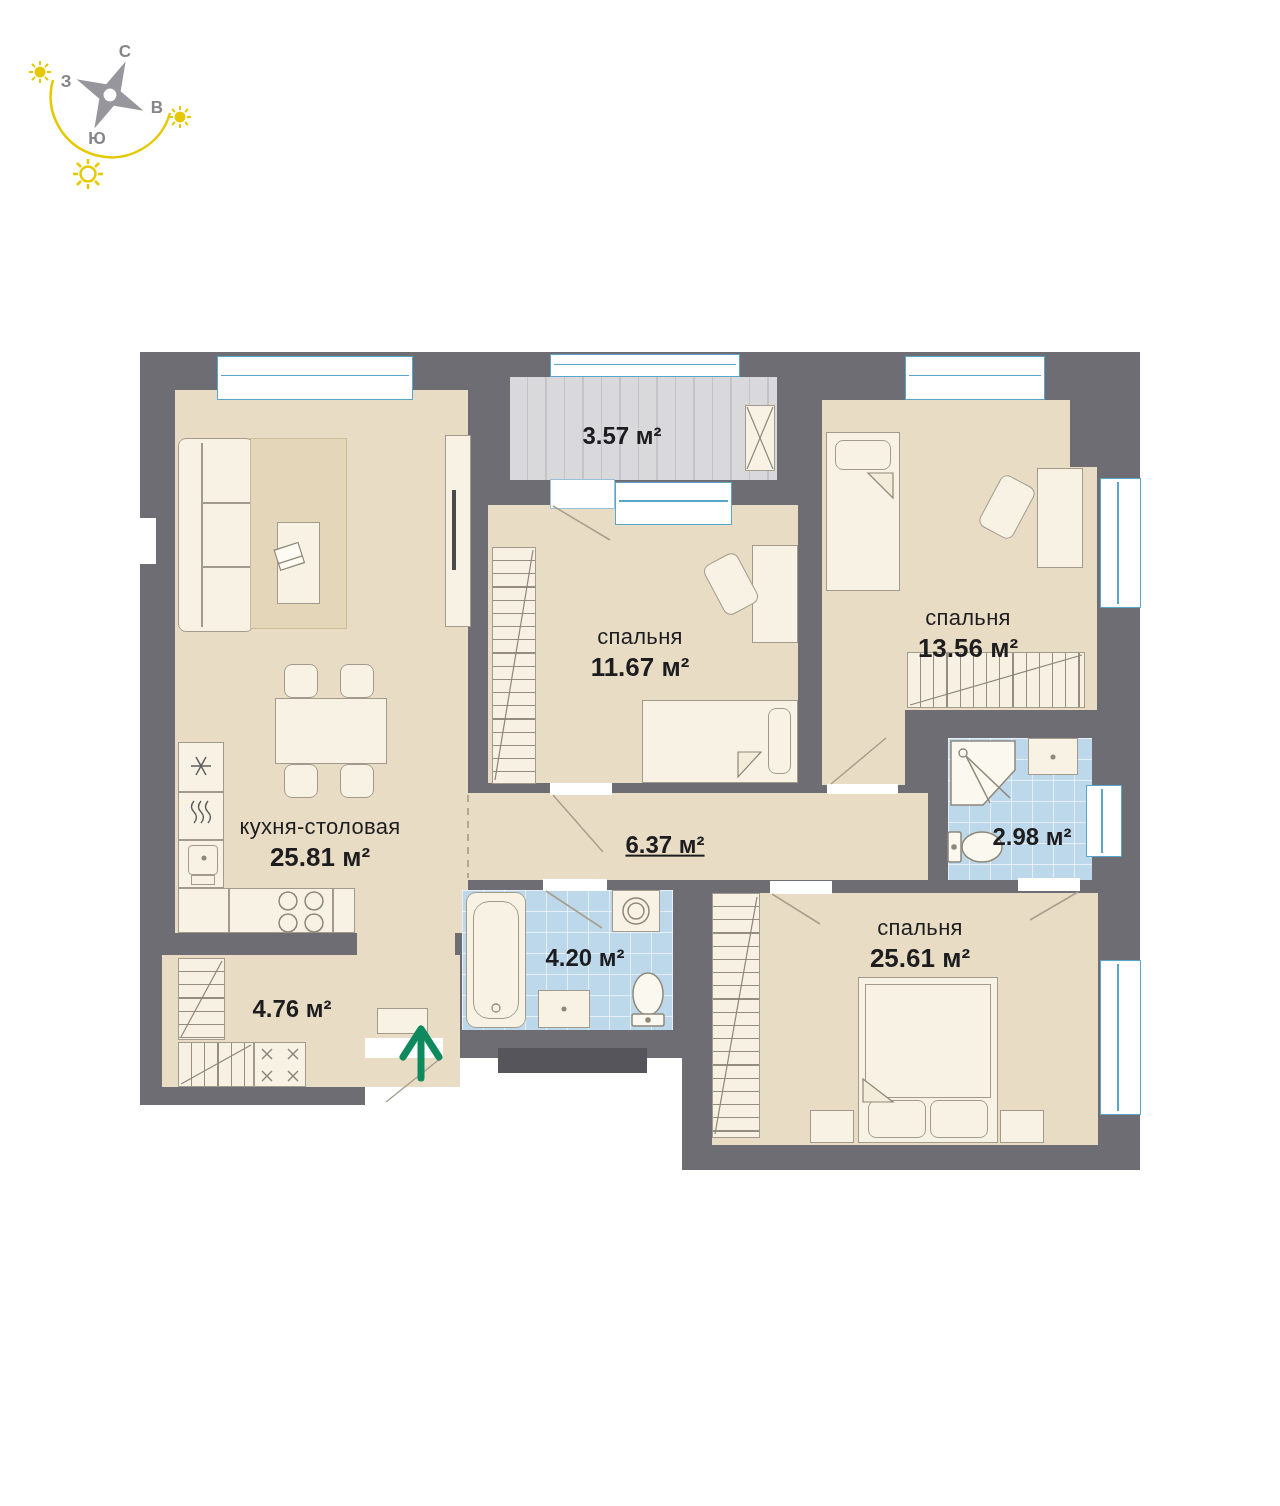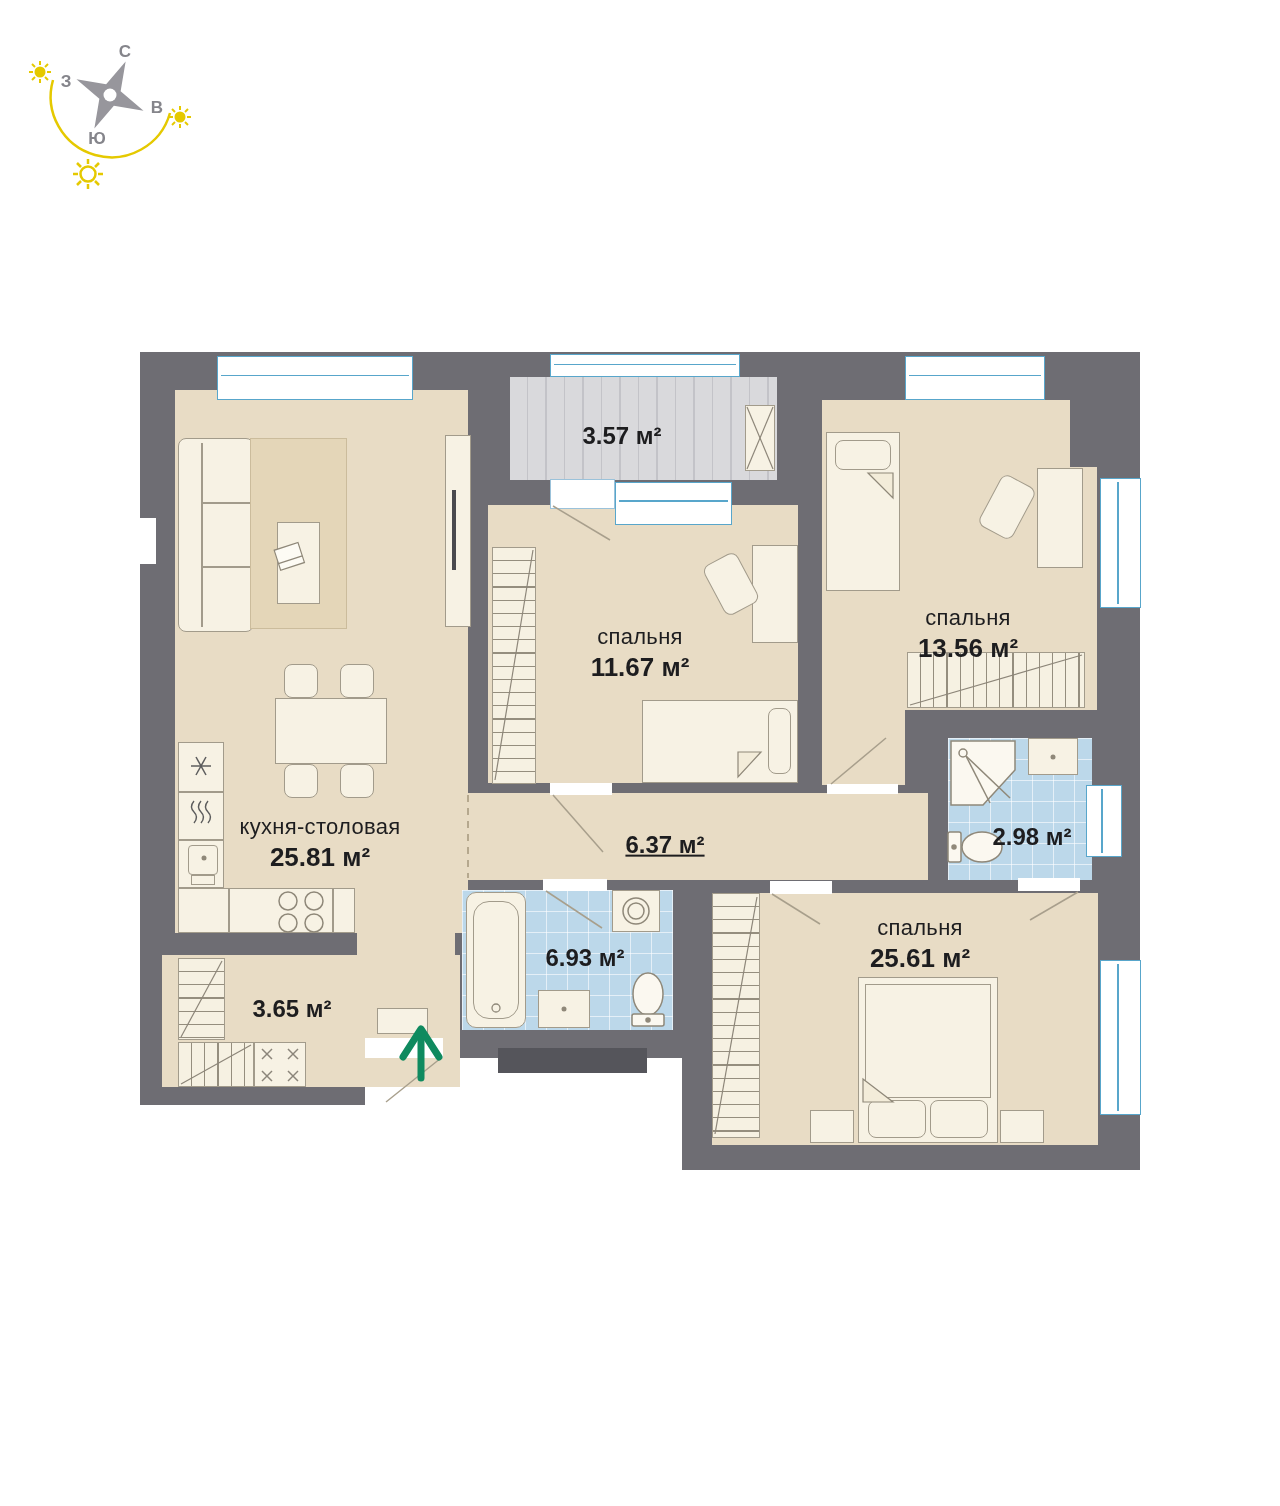--- a/index.html
+++ b/index.html
@@ -319,17 +319,17 @@
 <div class="lbl small" style="left:622px;top:436px;">
   <span class="area">3.57 м²</span>
 </div>
 <div class="lbl small" style="left:665px;top:845px;text-decoration:underline;">
   <span class="area">6.37 м²</span>
 </div>
 <div class="lbl small" style="left:1032px;top:817px;margin-top:20px;">
   <span class="area">2.98 м²</span>
 </div>
 <div class="lbl small" style="left:585px;top:958px;">
-  <span class="area">6.93 м²</span>
+  <span class="area">4.20 м²</span>
 </div>
 <div class="lbl small" style="left:292px;top:1009px;">
-  <span class="area">3.65 м²</span>
+  <span class="area">4.76 м²</span>
 </div>
 
 </body></html>

